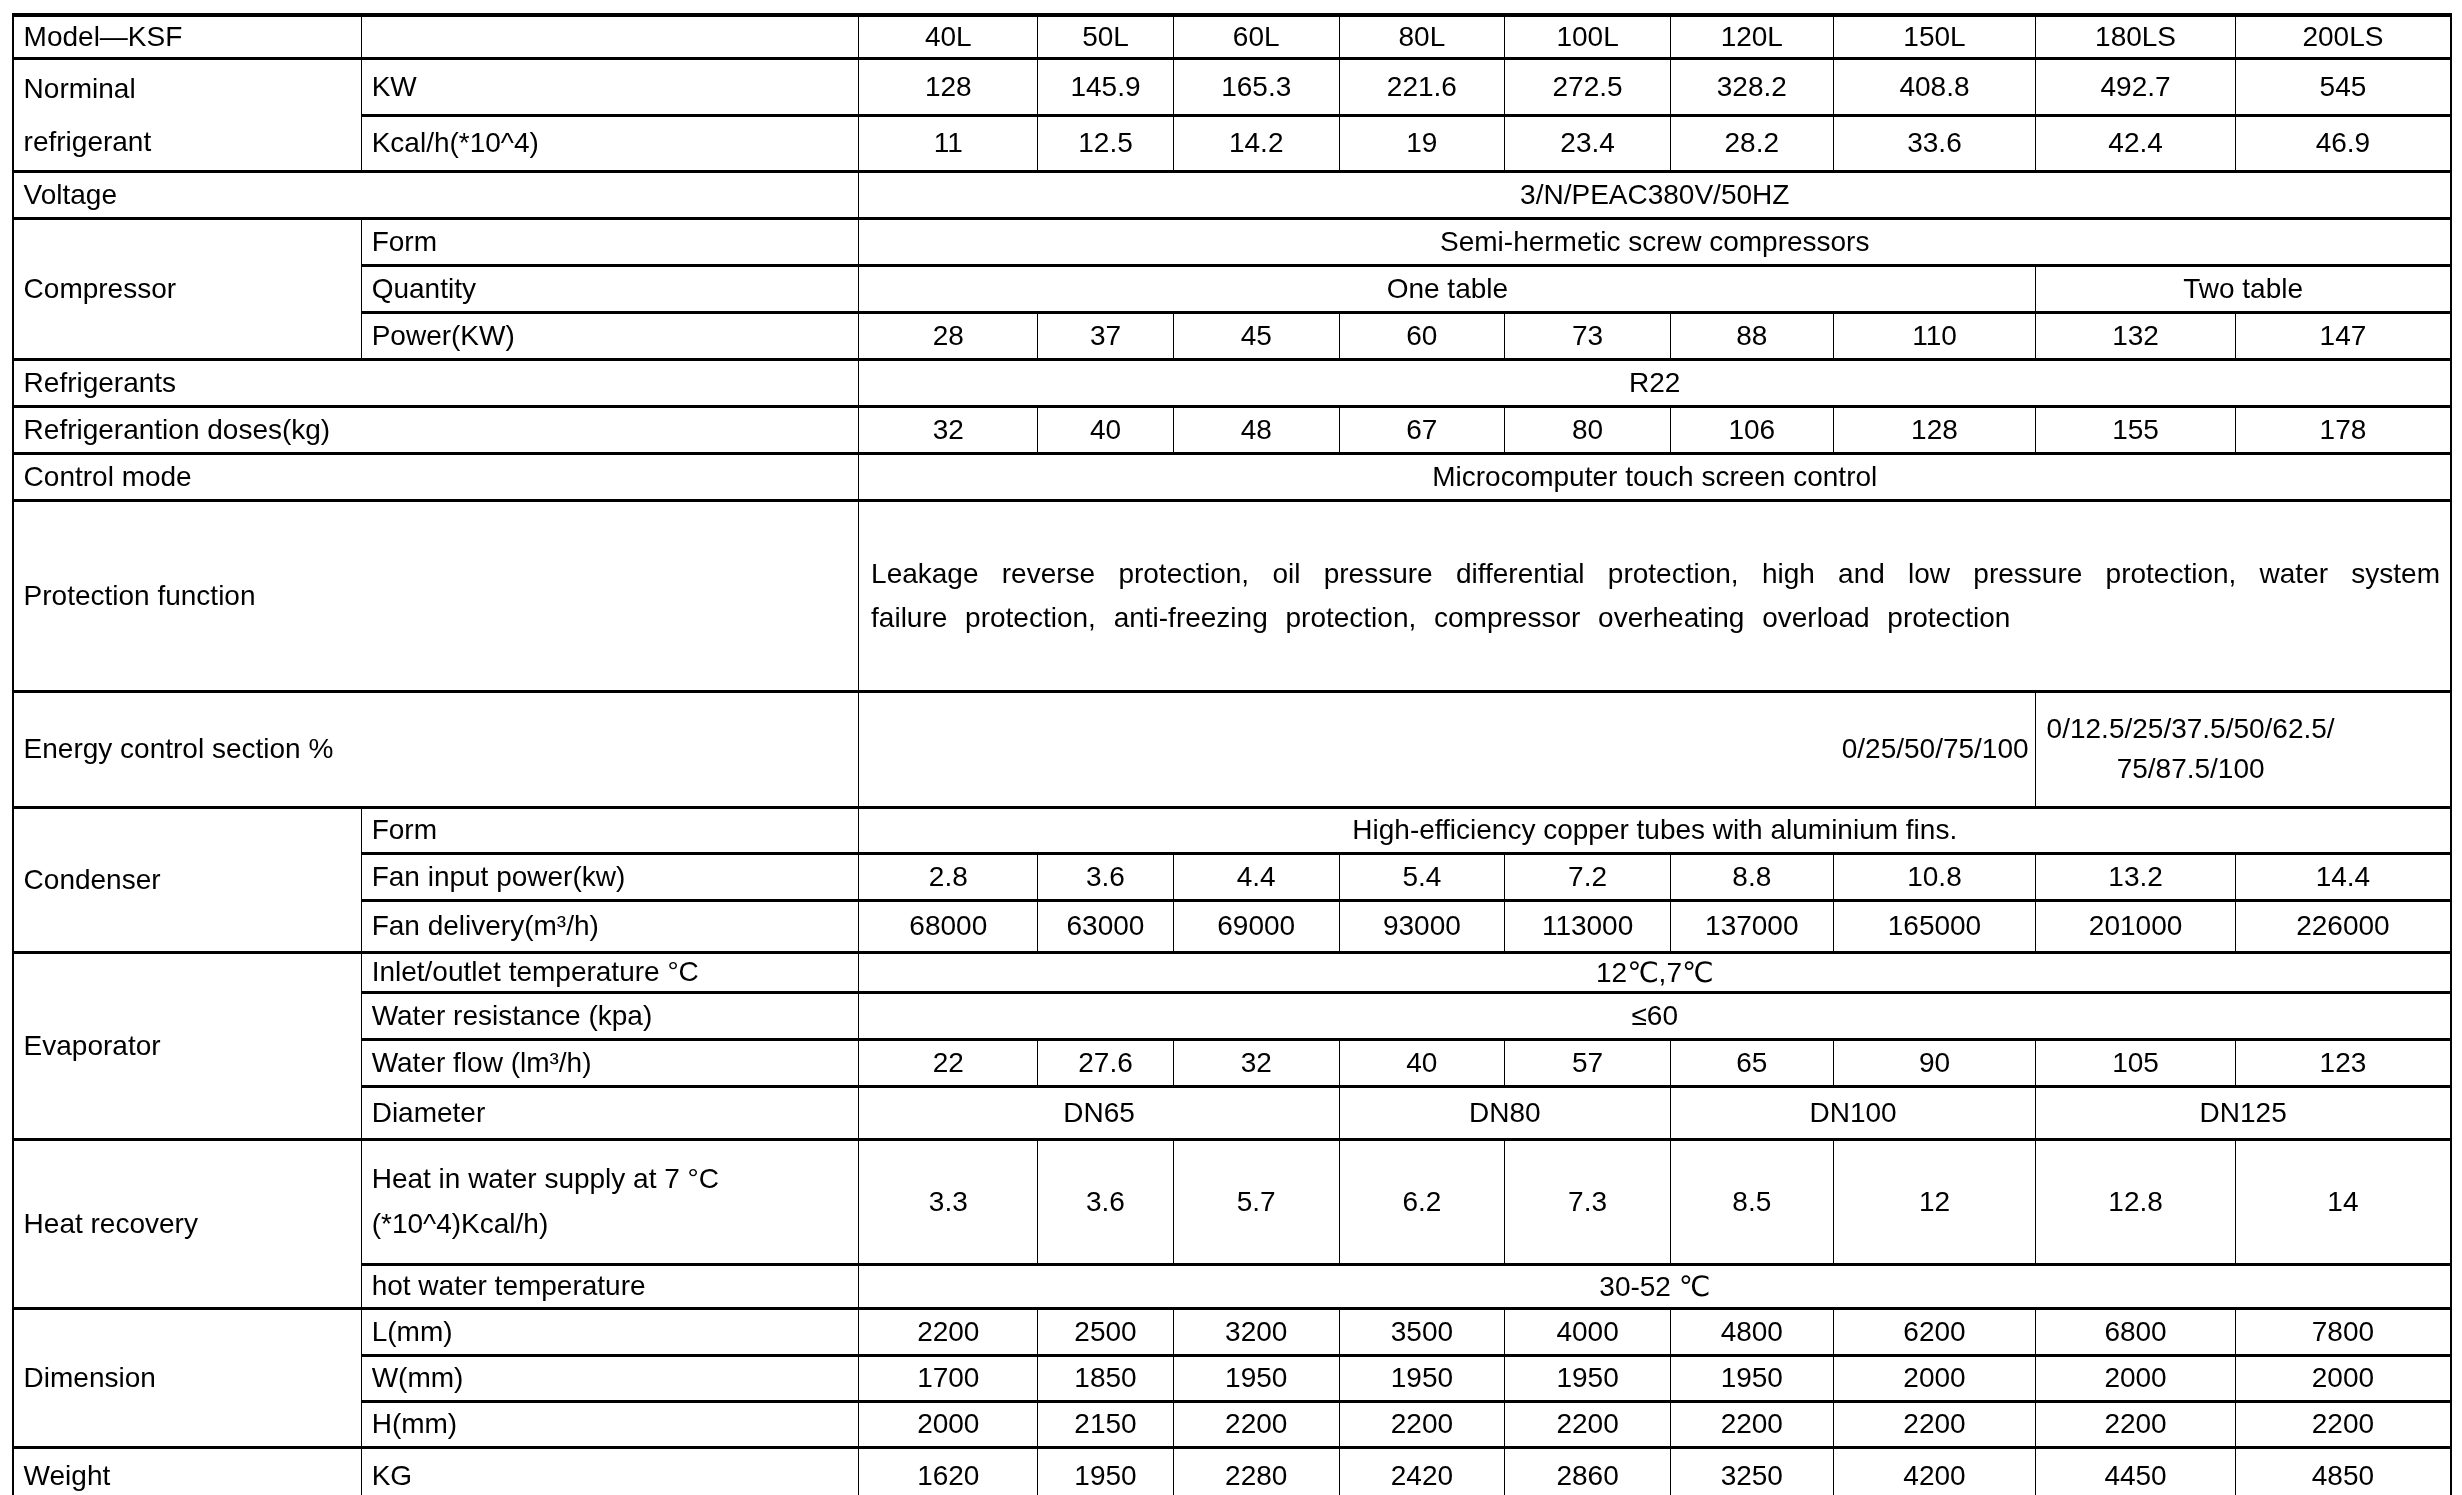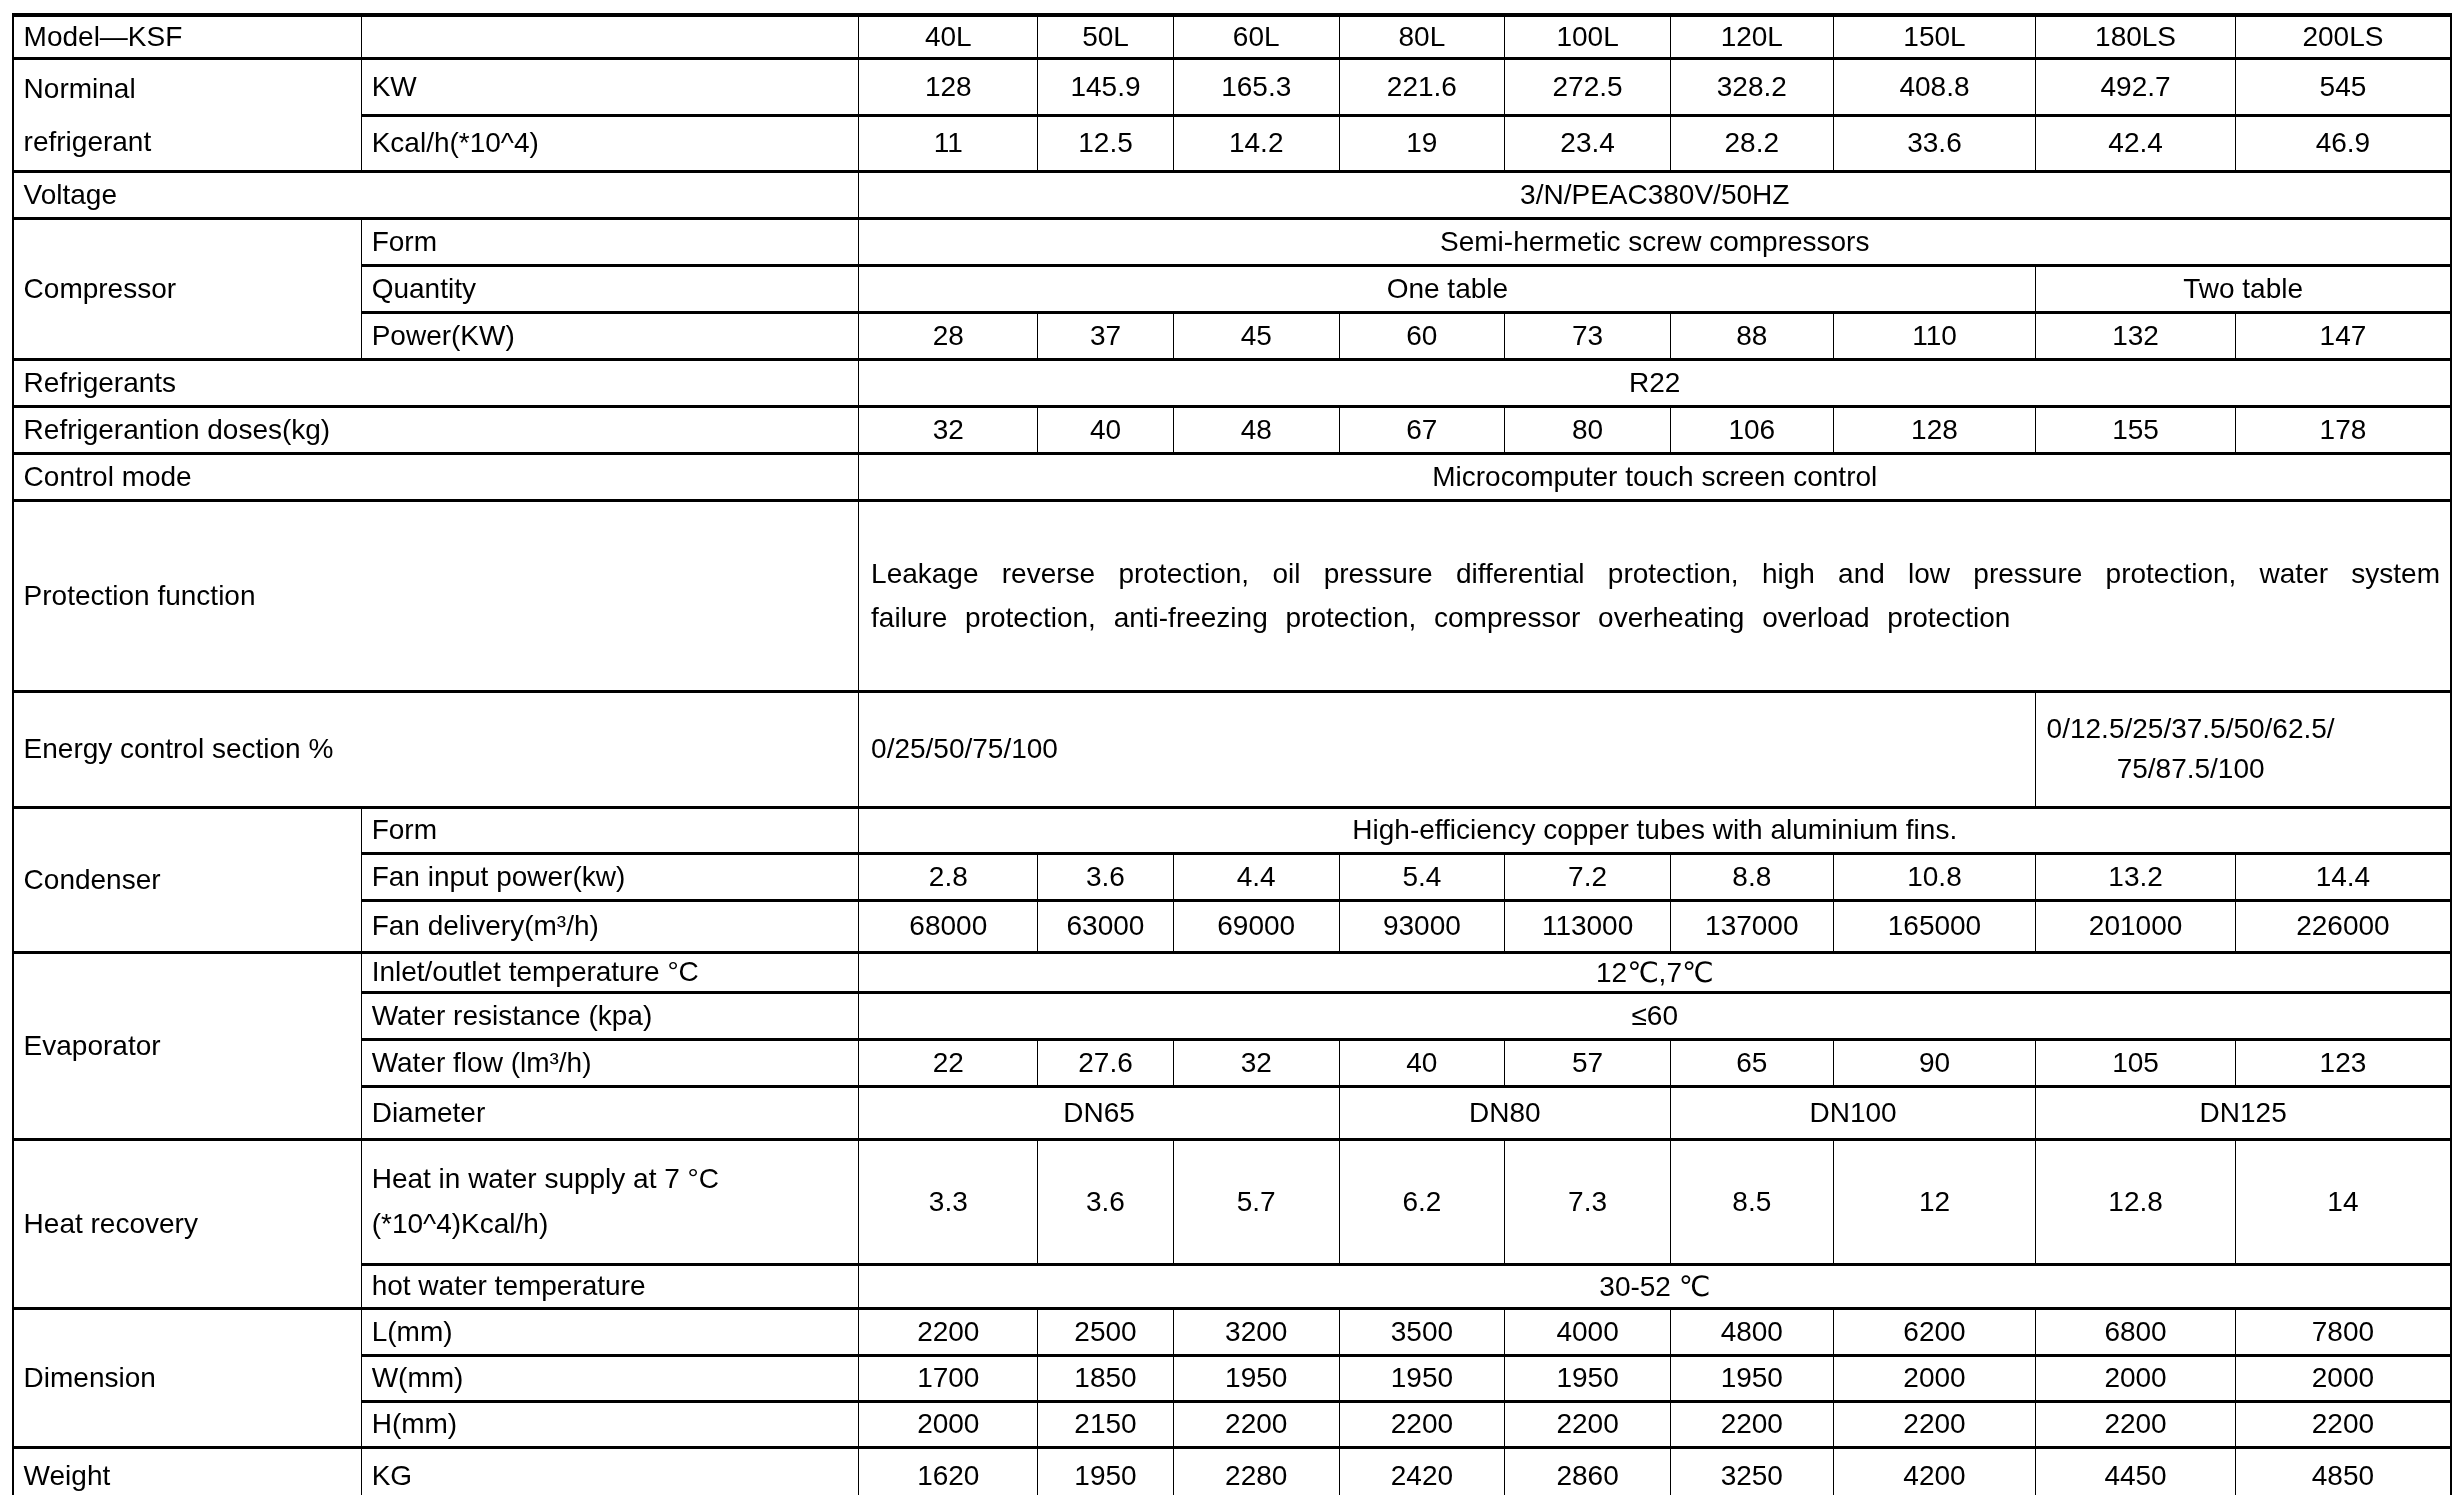--- a/index.html
+++ b/index.html
@@ -27,21 +27,21 @@
   }
   td {
     border: 1.7px solid #000;
     border-top-width: 3.3px;
     border-bottom-width: 3.3px;
     vertical-align: middle;
     overflow: hidden;
   }
   .lab  { text-align: left;  padding: 1.7px 6.7px 1.7px 10px; }
   .v    { text-align: center; padding: 1.7px 1.7px; }
-  .left { text-align: left;  padding: 1.7px 6.7px 1.7px 11.6px; }
+  .left { text-align: right;  padding: 1.7px 6.7px 1.7px 11.6px; }
   .just {
     text-align: justify;
     line-height: 1.55;
     word-spacing: 10px;
     padding: 6.7px 10px 6.7px 11.6px;
   }
   .energy-ls {
     text-align: center;
     word-break: break-all;
     line-height: 1.45;

